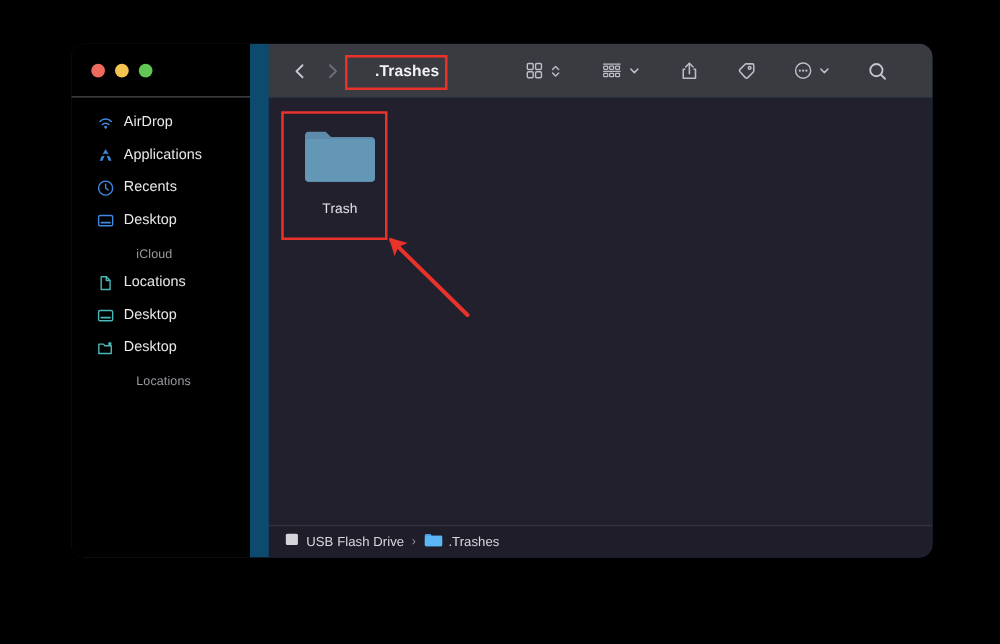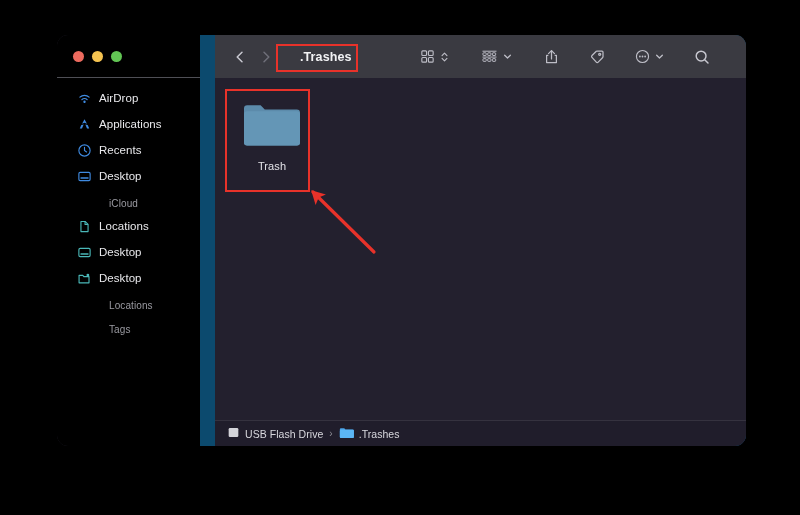--- a/index.html
+++ b/index.html
@@ -342,21 +342,20 @@
               <path d="M2.2 4.6h4l1.1 1.4h5.5v6.6H2.2Z"></path>
               <circle cx="11.6" cy="4.3" r="1.5" fill="#4ab8b8" stroke="none"></circle>
             </svg>
           </span>
           <span class="label">Desktop</span>
         </div>
 
         <div class="side-group-title">Locations</div>
 
 
-        <div class="side-group-title">Tags</div>
 
       </div>
     </div>
 
     <div id="main">
 
       <div id="toolbar">
 
         <div class="nav-btn">
           <svg width="16" height="16" viewBox="0 0 16 16" fill="none" stroke="#c7c7cf" stroke-width="1.5" stroke-linecap="round" stroke-linejoin="round">

